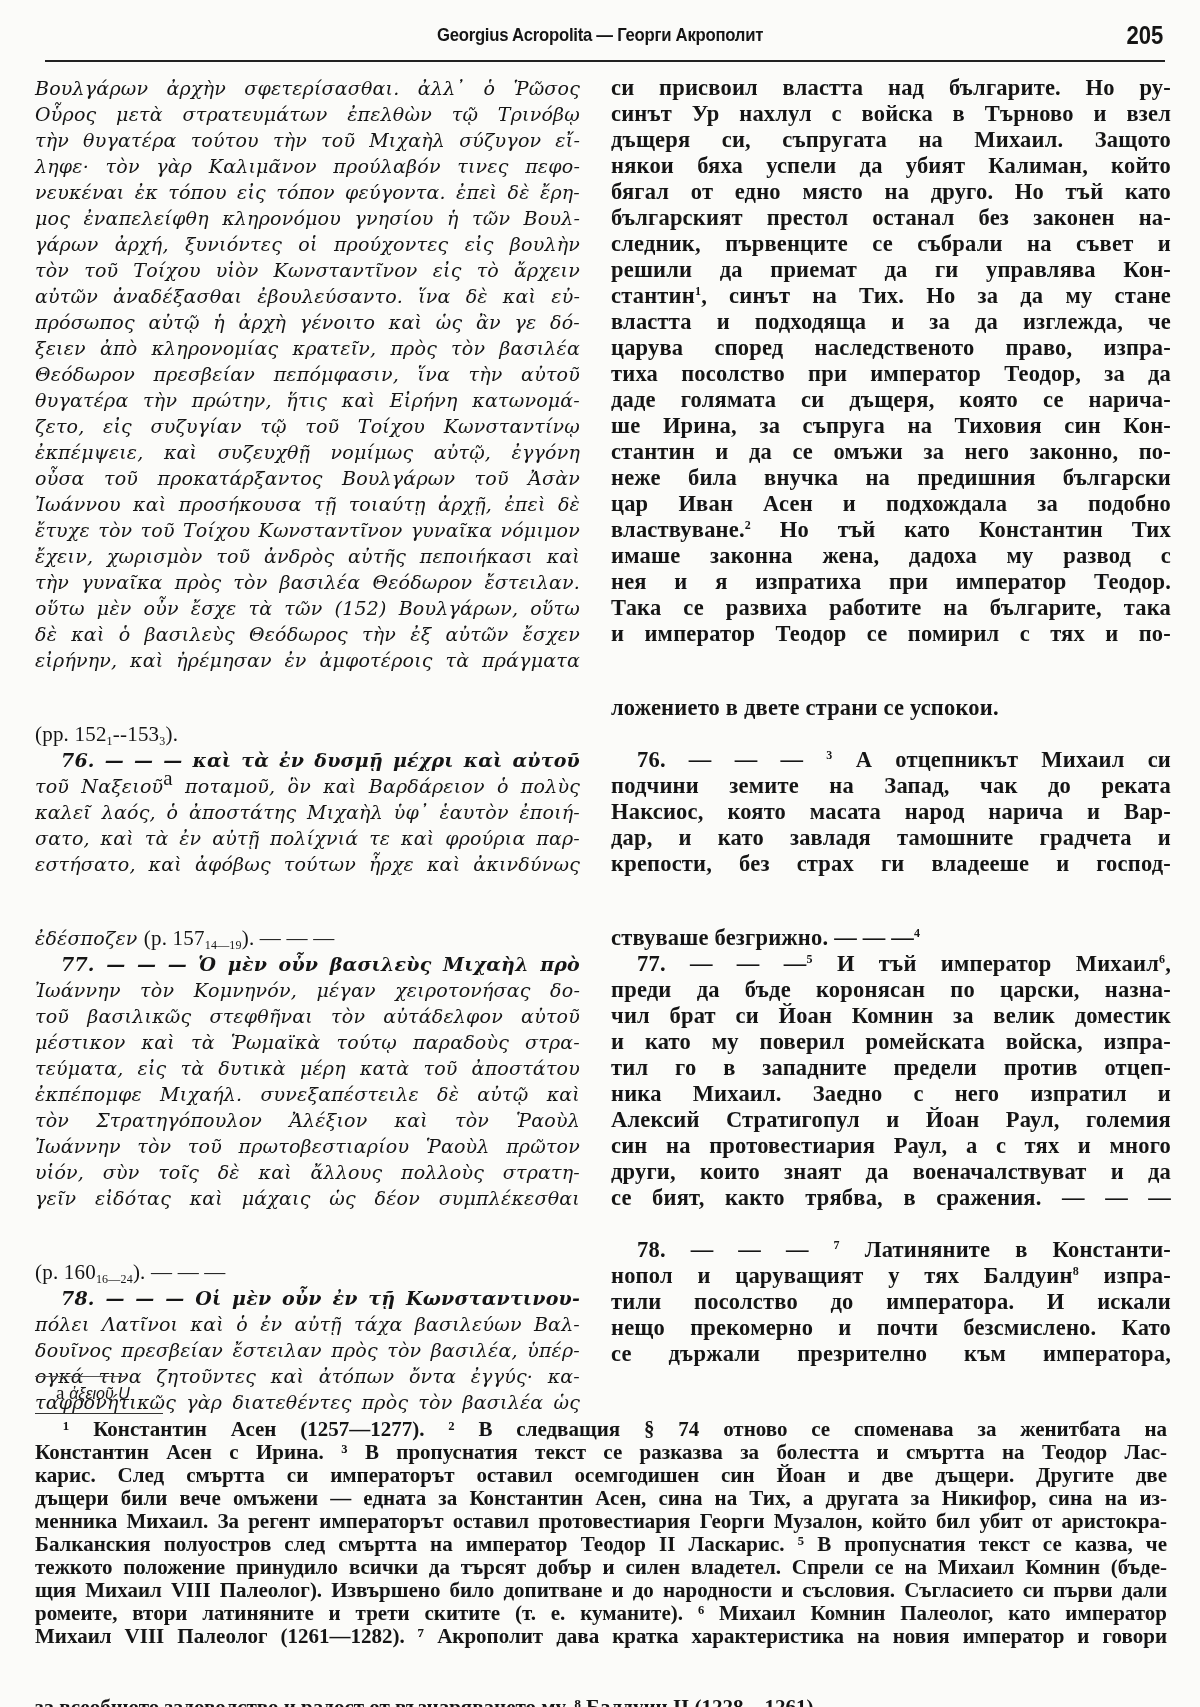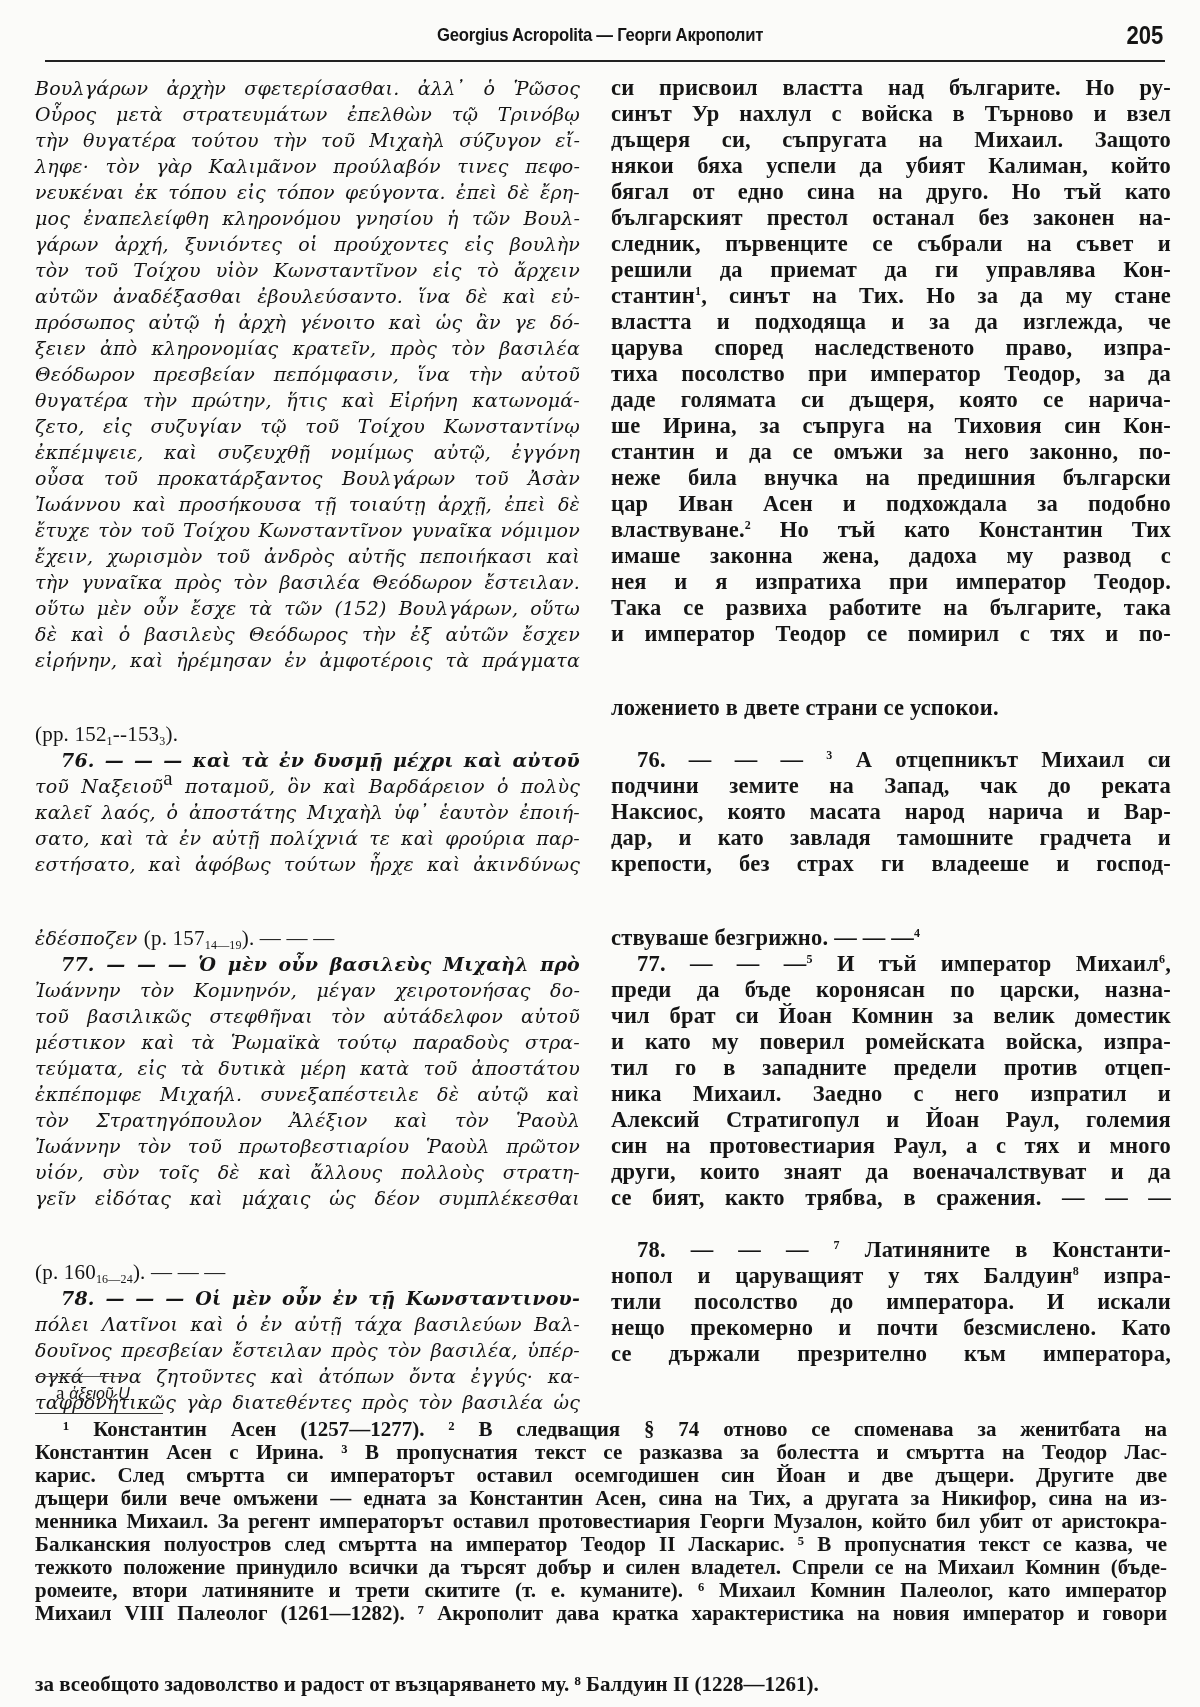--- a/index.html
+++ b/index.html
@@ -119,21 +119,21 @@
       <span class="line">ταφρονήτικῶς γὰρ διατεθέντες πρὸς τὸν βασιλέα ὡς</span>
     </div>
 </div>
 
 <div class="col col-right">
   <div id="b75a">
       <span class="line">си присвоил властта над българите. Но ру-</span>
       <span class="line">синът Ур нахлул с войска в Търново и взел</span>
       <span class="line">дъщеря си, съпругата на Михаил. Защото</span>
       <span class="line">някои бяха успели да убият Калиман, който</span>
-      <span class="line">бягал от едно сина на друго. Но тъй като</span>
+      <span class="line">бягал от едно място на друго. Но тъй като</span>
       <span class="line">българският престол останал без законен на-</span>
       <span class="line">следник, първенците се събрали на съвет и</span>
       <span class="line">решили да приемат да ги управлява Кон-</span>
     </div>
   <span class="line"><span>стантин</span><sup>1</sup><span>, синът на Тих. Но за да му стане</span></span>
   <div id="b75b">
       <span class="line">властта и подходяща и за да изглежда, че</span>
       <span class="line">царува според наследственото право, изпра-</span>
       <span class="line">тиха посолство при император Теодор, за да</span>
       <span class="line">даде голямата си дъщеря, която се нарича-</span>
@@ -189,16 +189,17 @@
 
 <div class="footnote-rule"></div>
 <div class="footnotes" id="fns">
     <span class="line" style="padding-left: 28px;">¹ Константин Асен (1257—1277).   ² В следващия § 74 отново се споменава за женитбата на</span>
     <span class="line">Константин Асен с Ирина.   ³ В пропуснатия текст се разказва за болестта и смъртта на Теодор Лас-</span>
     <span class="line">карис. След смъртта си императорът оставил осемгодишен син Йоан и две дъщери. Другите две</span>
     <span class="line">дъщери били вече омъжени — едната за Константин Асен, сина на Тих, а другата за Никифор, сина на из-</span>
     <span class="line">менника Михаил. За регент императорът оставил протовестиария Георги Музалон, който бил убит от аристокра-</span>
     <span class="line">Балканския полуостров след смъртта на император Теодор II Ласкарис.   ⁵ В пропуснатия текст се казва, че</span>
     <span class="line">тежкото положение принудило всички да търсят добър и силен владетел. Спрели се на Михаил Комнин (бъде-</span>
+    <span class="line">щия Михаил VIII Палеолог). Извършено било допитване и до народности и съсловия. Съгласието си първи дали</span>
     <span class="line">ромеите, втори латиняните и трети скитите (т. е. куманите).   ⁶ Михаил Комнин Палеолог, като император</span>
     <span class="line">Михаил VIII Палеолог (1261—1282).   ⁷ Акрополит дава кратка характеристика на новия император и говори</span>
     <span class="line last">за всеобщото задоволство и радост от възцаряването му.   ⁸ Балдуин II (1228—1261).</span>
   </div>
 
 </body></html>

